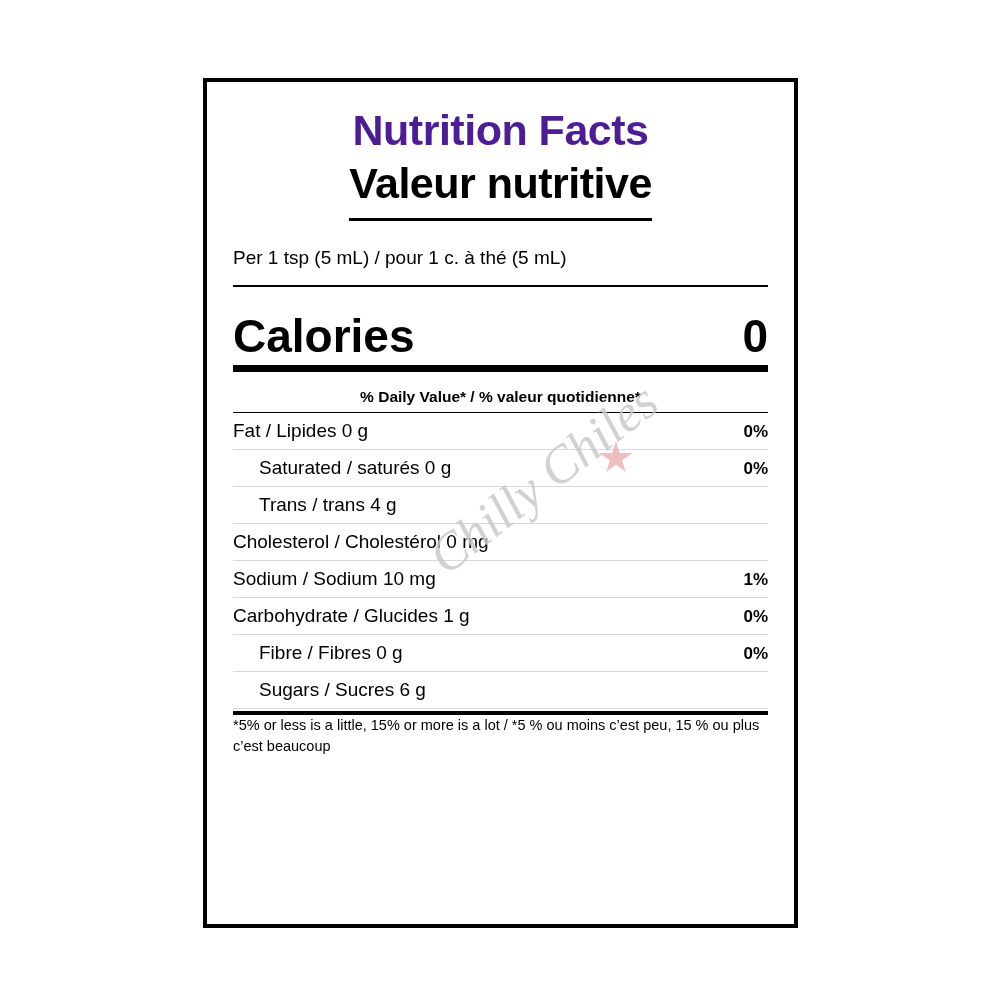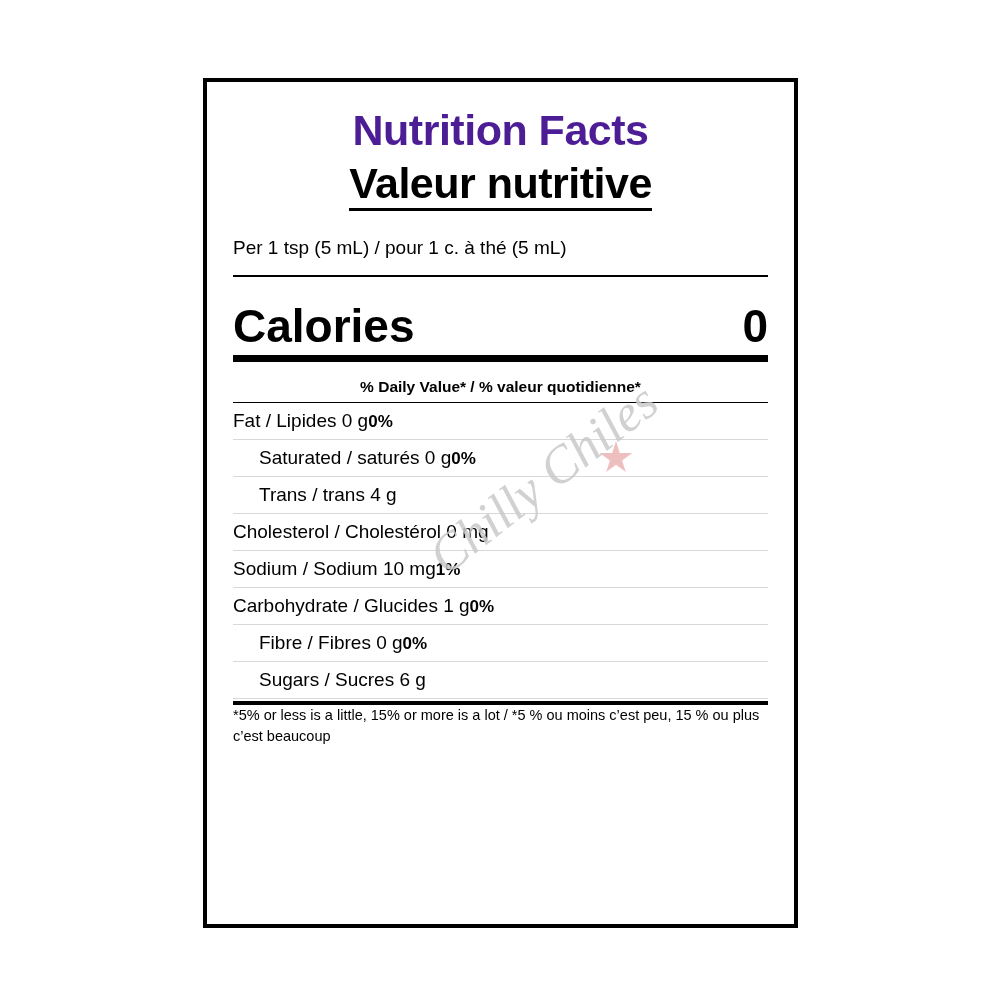--- a/index.html
+++ b/index.html
@@ -91,21 +91,21 @@
     font-weight: bold;
     letter-spacing: -0.5px;
     line-height: 1.05;
     color: #000;
     margin: 0;
     padding-top: 8px;
   }
   .title-fr-inner {
     display: inline-block;
     border-bottom: 3px solid #000;
-    padding-bottom: 2px;
+    padding-bottom: 12px;
   }
 
   .serving {
     margin-top: 26px;
     font-size: 19px;
     color: #000;
     padding-bottom: 16px;
     border-bottom: 2px solid #000;
   }
 
@@ -135,20 +135,21 @@
     font-weight: bold;
     margin-top: 16px;
     padding-bottom: 6px;
     border-bottom: 1.5px solid #000;
   }
 
   
   .nrow {
     display: flex;
     align-items: baseline;
+    justify-content: space-between;
     font-size: 19px;
     padding: 7px 0 7px 0;
     border-bottom: 1px solid #d8d8d8;
     color: #000;
   }
   .nrow.indent .nlabel {
     padding-left: 26px;
   }
   .nrow .nvalue {
     font-weight: bold;

